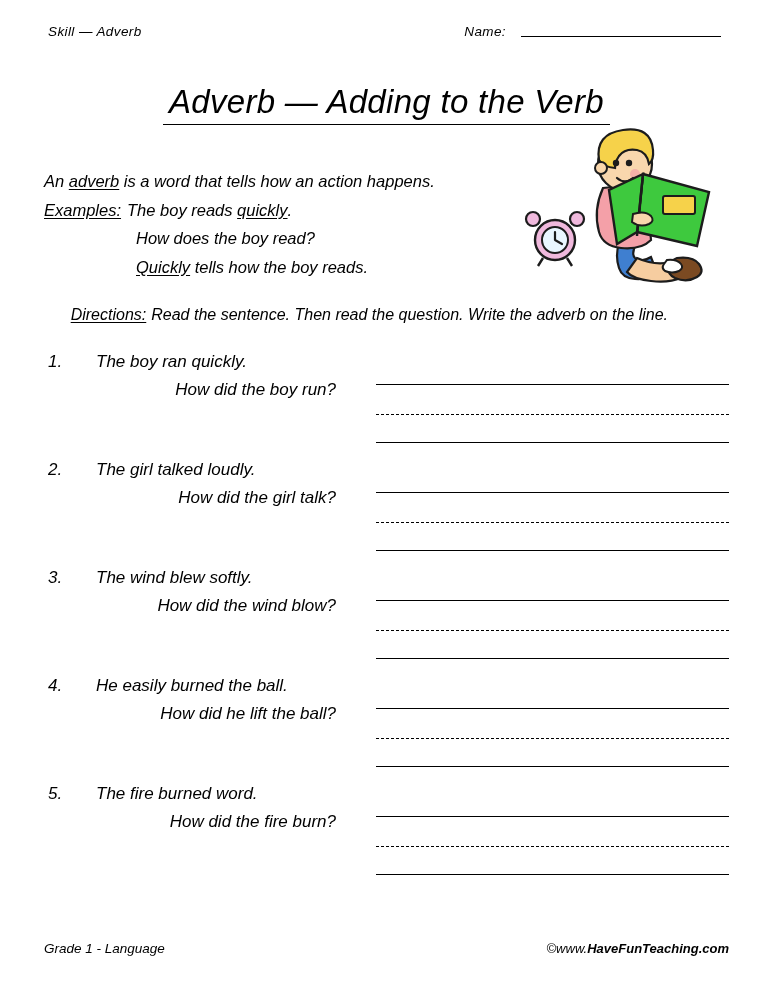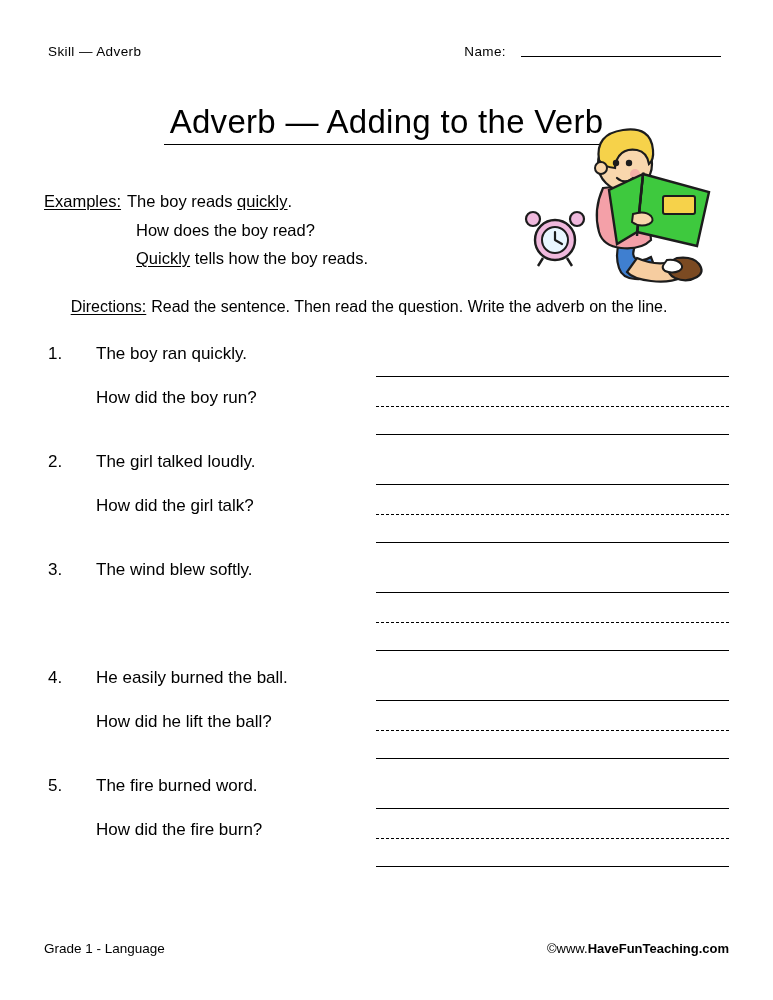--- a/index.html
+++ b/index.html
@@ -15,21 +15,22 @@
     color: #000000;
     position: relative;
     overflow: hidden;
   }
 
   .page {
     position: absolute;
     left: 0; top: 0;
     width: 773px;
     height: 1000px;
-    padding: 44px 44px 0 44px;
+    padding: 24px 44px 0 44px;
+    font-style: italic;
   }
 
   
   .header-row {
     display: flex;
     justify-content: space-between;
     align-items: flex-end;
     font-size: 13.5px;
     letter-spacing: .4px;
     padding: 0 2px 0 4px;
@@ -115,21 +116,22 @@
     line-height: 1.0;
     padding-left: 4px;
   }
   .q-num {
     display: inline-block;
     width: 48px;
   }
   .q-text-2 {
     display: block;
     padding-left: 48px;
-    margin-top: 27px;
+    margin-top: 11px;
+    text-align: right;
   }
   .q-right {
     flex: 1 1 auto;
     padding-top: 2px;
   }
   .line-solid {
     border-bottom: 1.5px solid #000;
     height: 30px;
   }
   .line-dashed {
@@ -214,20 +216,23 @@
         <circle cx="16" cy="101" r="7" fill="#f0b9dd" stroke="#1c1c1c" stroke-width="2.2"></circle>
         <circle cx="60" cy="101" r="7" fill="#f0b9dd" stroke="#1c1c1c" stroke-width="2.2"></circle>
         <path d="M38 122 l0 -8 M38 122 l7 4" stroke="#1c1c1c" stroke-width="2.2" stroke-linecap="round"></path>
         <path d="M26 140 l-5 8 M50 140 l5 8" stroke="#1c1c1c" stroke-width="2.4"></path>
       </g>
     </svg>
   </div>
 
   <div class="intro">
     <div class="intro-line">
+      <span>An </span><span class="u">adverb</span><span> is a word that tells how an action happens.</span>
+    </div>
+    <div class="intro-line">
       <span class="lbl u">Examples:</span><span>The boy reads </span><span class="u">quickly</span><span>.</span>
     </div>
     <div class="intro-line indent-1">
       <span>How does the boy read?</span>
     </div>
     <div class="intro-line indent-1">
       <span class="u">Quickly</span><span> tells how the boy reads.</span>
     </div>
     <div class="directions">
       <span class="lbl u">Directions:</span><span>Read the sentence. Then read the question. Write the adverb on the line.</span>
@@ -256,20 +261,21 @@
       <div class="q-right">
         <div class="line-solid"></div>
         <div class="line-dashed"></div>
         <div class="line-solid tight"></div>
       </div>
     </div>
 
     <div class="q-row">
       <div class="q-left">
         <span class="q-num">3.</span><span>The wind blew softly.</span>
+        <span class="q-text-2">How did the wind blow?</span>
       </div>
       <div class="q-right">
         <div class="line-solid"></div>
         <div class="line-dashed"></div>
         <div class="line-solid tight"></div>
       </div>
     </div>
 
     <div class="q-row">
       <div class="q-left">

